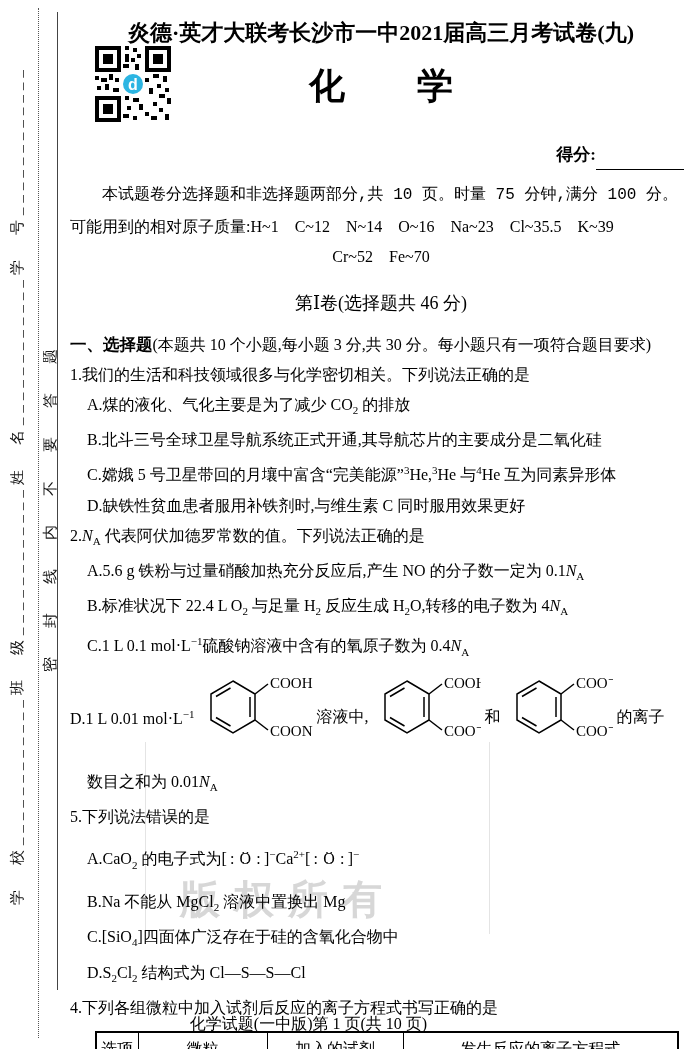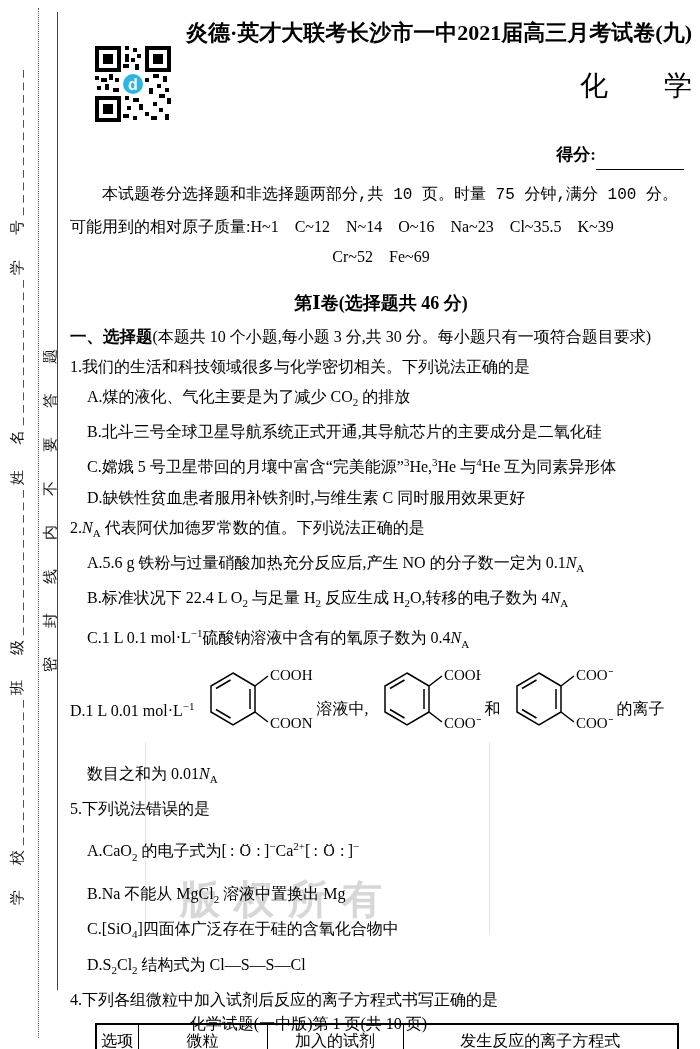--- a/index.html
+++ b/index.html
@@ -18,31 +18,31 @@
 
   
   .wm-box{position:absolute;left:145px;top:742px;width:343px;height:192px;
           border-left:1px solid #e4e4e4;border-right:1px solid #e4e4e4;}
   .wm{position:absolute;color:rgba(175,175,175,0.5);font-size:40px;letter-spacing:14px;font-weight:bold;}
   .wm1{left:180px;top:768px;}
   .wm2{left:180px;top:872px;}
 
   
   .content{position:absolute;left:70px;top:12px;width:622px;line-height:30px;}
-  .hdr{font-size:22px;font-weight:bold;text-align:right;line-height:30px;margin-top:6px;}
+  .hdr{font-size:22px;font-weight:bold;text-align:center;line-height:30px;margin-top:6px;}
   .subject-row{position:relative;height:88px;}
-  .subject{font-size:28px;font-weight:normal;text-align:right;padding-top:16px;line-height:44px;}
+  .subject{font-size:36px;font-weight:bold;text-align:center;padding-top:16px;line-height:44px;}
   .qr{position:absolute;left:23px;top:-4px;}
   .score{text-align:right;font-weight:bold;font-size:17px;padding-right:8px;margin-top:4px;}
   .score-line{display:inline-block;width:88px;height:1.05em;border-bottom:1px solid #000;vertical-align:bottom;}
   .p1{text-indent:2em;margin-top:10px;font-family:Liberation Mono, monospace;}
   .p2{margin-top:2px;}
   .p3{text-align:center;}
-  .sec-title{text-align:center;font-weight:bold;font-size:18px;margin-top:16px;}
-  .instr{margin-top:4px;}
+  .sec-title{text-align:center;font-weight:normal;font-size:18px;margin-top:16px;}
+  .instr{margin-top:12px;}
   .instr b{font-size:16.5px;}
   .opt{padding-left:17px;}
   .dblock{display:flex;align-items:center;gap:3px;height:100px;}
   .dline2{padding-left:17px;}
   .ringlabel{font-size:15px;font-family:"Liberation Serif","DejaVu Serif",serif;fill:#000;}
 
   
   .edot{position:relative;display:inline-block;padding:0 2px;}
   .edot::before,.edot::after{content:"• •";font-size:7px;position:absolute;left:50%;
        transform:translateX(-50%);white-space:nowrap;letter-spacing:0;}
@@ -139,21 +139,21 @@
       </svg>
       <div class="subject">化　　学</div>
     </div>
 
     <div class="score">
       <span>得分:</span><span class="score-line"></span>
     </div>
 
     <div class="p1">本试题卷分选择题和非选择题两部分,共 10 页。时量 75 分钟,满分 100 分。</div>
     <div class="p2">可能用到的相对原子质量:H~1　C~12　N~14　O~16　Na~23　Cl~35.5　K~39</div>
-    <div class="p3">Cr~52　Fe~69</div>
+    <div class="p3">Cr~52　Fe~70</div>
 
     <div class="sec-title">第Ⅰ卷(选择题共 46 分)</div>
 
     <div class="instr">
       <b>一、选择题</b><span>(本题共 10 个小题,每小题 3 分,共 30 分。每小题只有一项符合题目要求)</span>
     </div>
 
     <div>1.我们的生活和科技领域很多与化学密切相关。下列说法正确的是</div>
     <div class="opt">A.煤的液化、气化主要是为了减少 CO<sub>2</sub> 的排放</div>
     <div class="opt">B.北斗三号全球卫星导航系统正式开通,其导航芯片的主要成分是二氧化硅</div>

